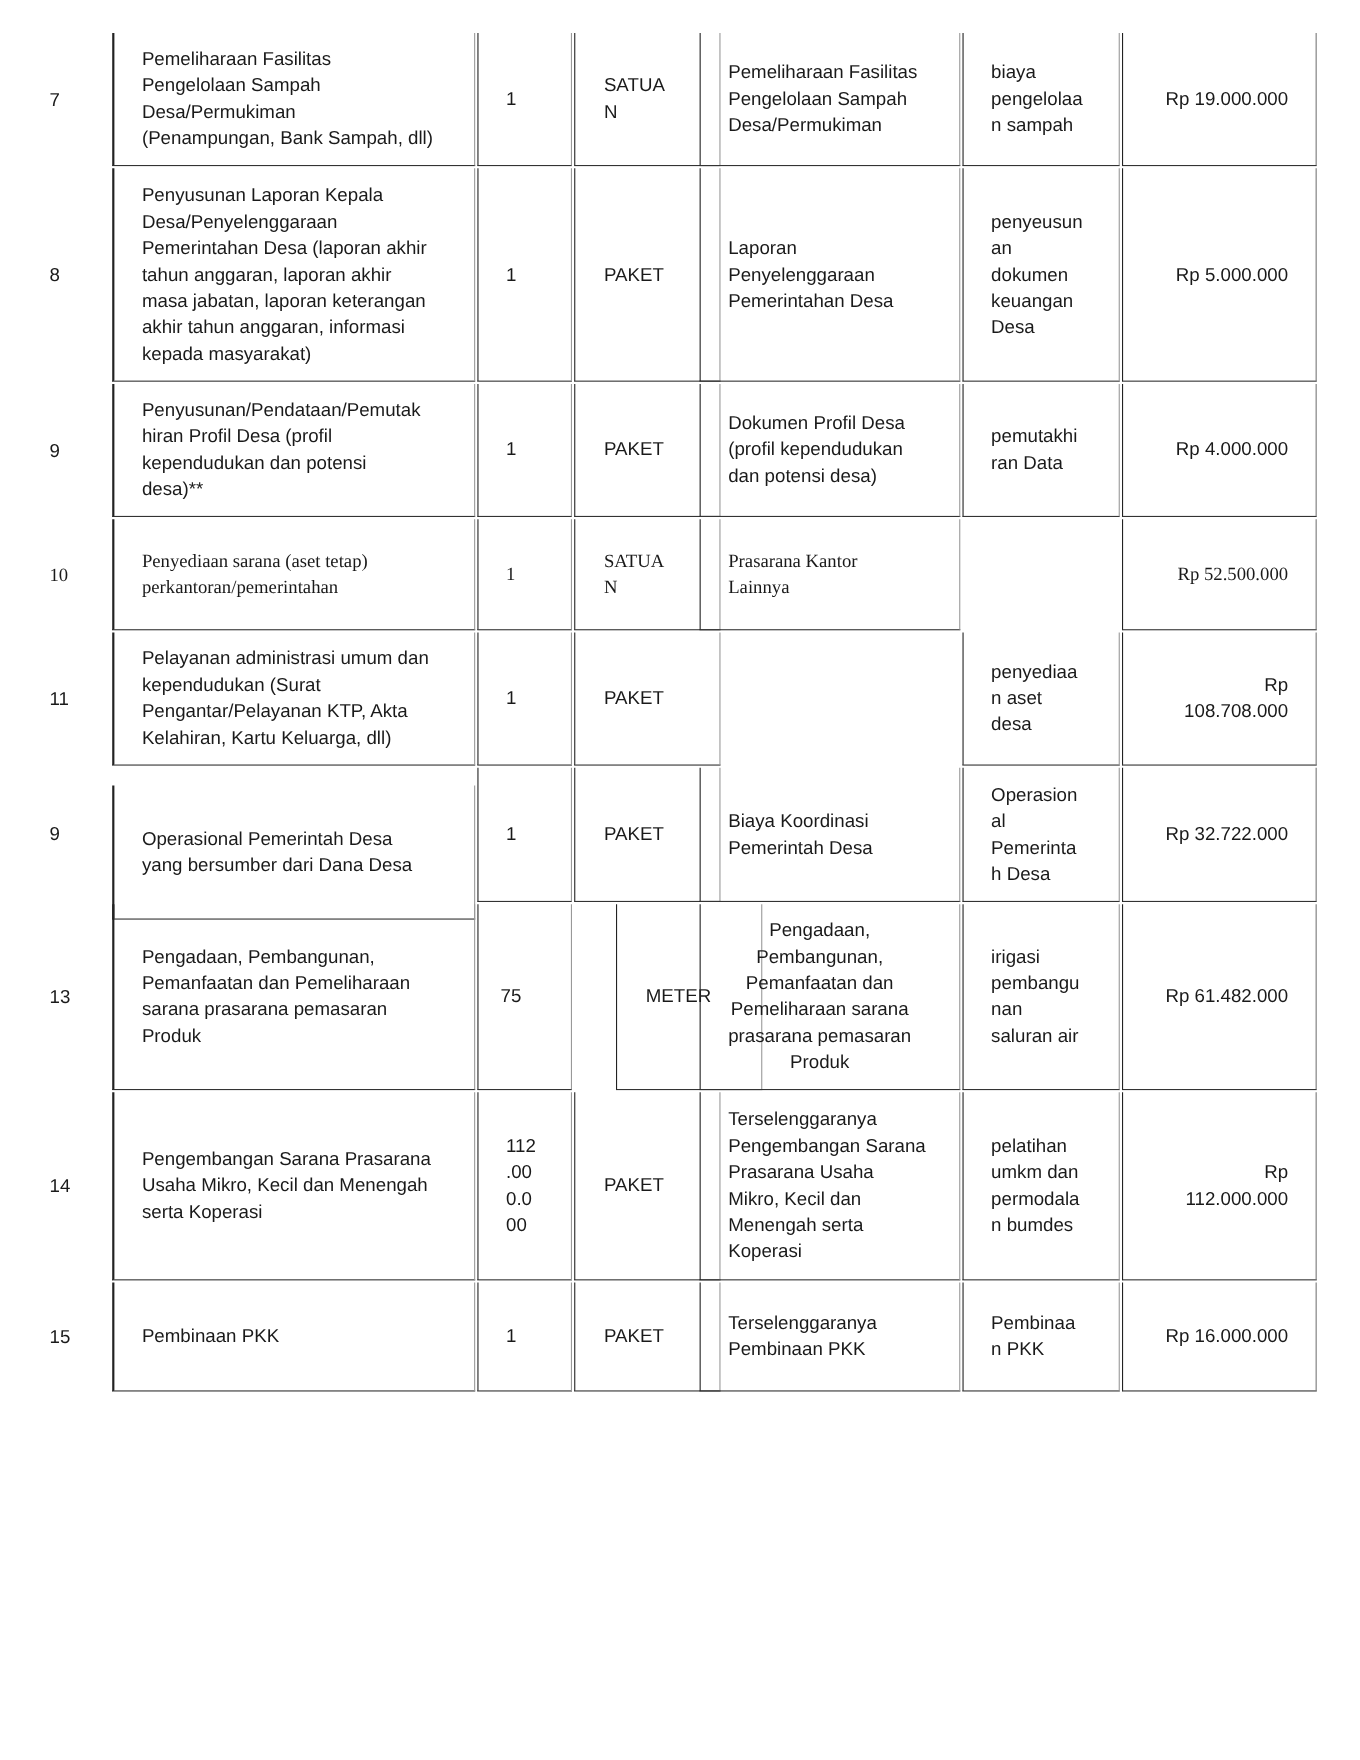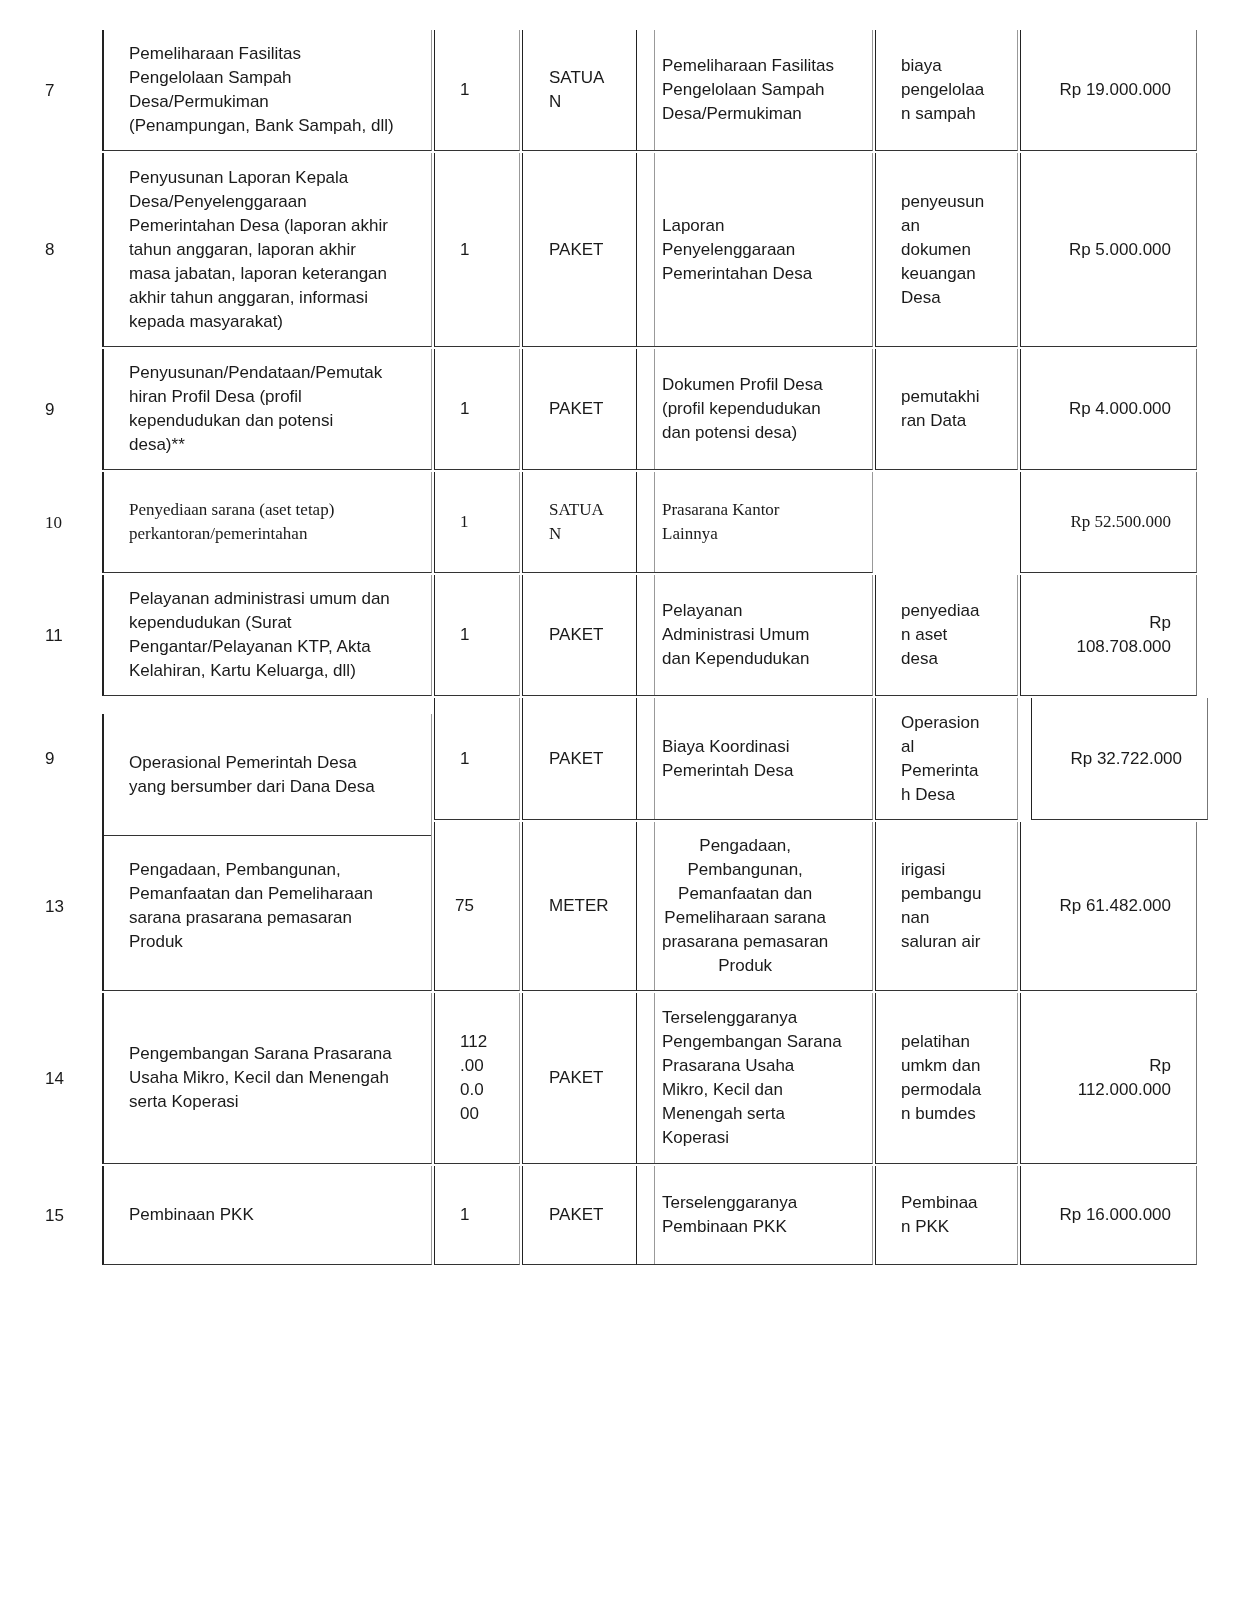--- a/index.html
+++ b/index.html
@@ -158,25 +158,20 @@
 kependudukan (Surat
 Pengantar/Pelayanan KTP, Akta
 Kelahiran, Kartu Keluarga, dll)</span>
       </div>
     <div class="cell c2" style="top:0;height:121px;">
         <span class="t">1</span>
       </div>
     <div class="cell c3" style="top:0;height:121px;">
         <span class="t">PAKET</span>
       </div>
-    <div class="cell c4" style="top:0;height:121px;">
-        <span class="t">Pelayanan
-Administrasi Umum
-dan Kependudukan</span>
-      </div>
     <div class="cell c5" style="top:0;height:121px;">
         <span class="t">penyediaa
 n aset
 desa</span>
       </div>
     <div class="cell c6 last" style="top:0;height:121px;">
         <span class="t">Rp
 108.708.000</span>
       </div>
   </div>
@@ -198,39 +193,39 @@
     <div class="cell c4" style="top:0;height:122px;">
         <span class="t">Biaya Koordinasi
 Pemerintah Desa</span>
       </div>
     <div class="cell c5" style="top:0;height:122px;">
         <span class="t">Operasion
 al
 Pemerinta
 h Desa</span>
       </div>
-    <div class="cell c6 last" style="top:0;height:122px;margin-left:11px;">
+    <div class="cell c6 last" style="top:0;height:122px;">
         <span class="t">Rp 32.722.000</span>
       </div>
   </div>
 
   <div class="row" style="top:822px;height:169px;">
     <div class="num" style="height:169px;padding-left:45px;">
         <span>13</span>
       </div>
     <div class="cell c1 first" style="top:0;height:169px;">
         <span class="t">Pengadaan, Pembangunan,
 Pemanfaatan dan Pemeliharaan
 sarana prasarana pemasaran
 Produk</span>
       </div>
     <div class="cell c2" style="top:0;height:169px;padding-left:20px;">
         <span class="t">75</span>
       </div>
-    <div class="cell c3" style="top:0;height:169px;">
+    <div class="cell c3" style="top:0;height:169px;margin-left:38px;">
         <span class="t">METER</span>
       </div>
     <div class="cell c4" style="top:0;height:169px;text-align:center;">
         <span class="t">Pengadaan,
 Pembangunan,
 Pemanfaatan dan
 Pemeliharaan sarana
 prasarana pemasaran
 Produk</span>
       </div>

